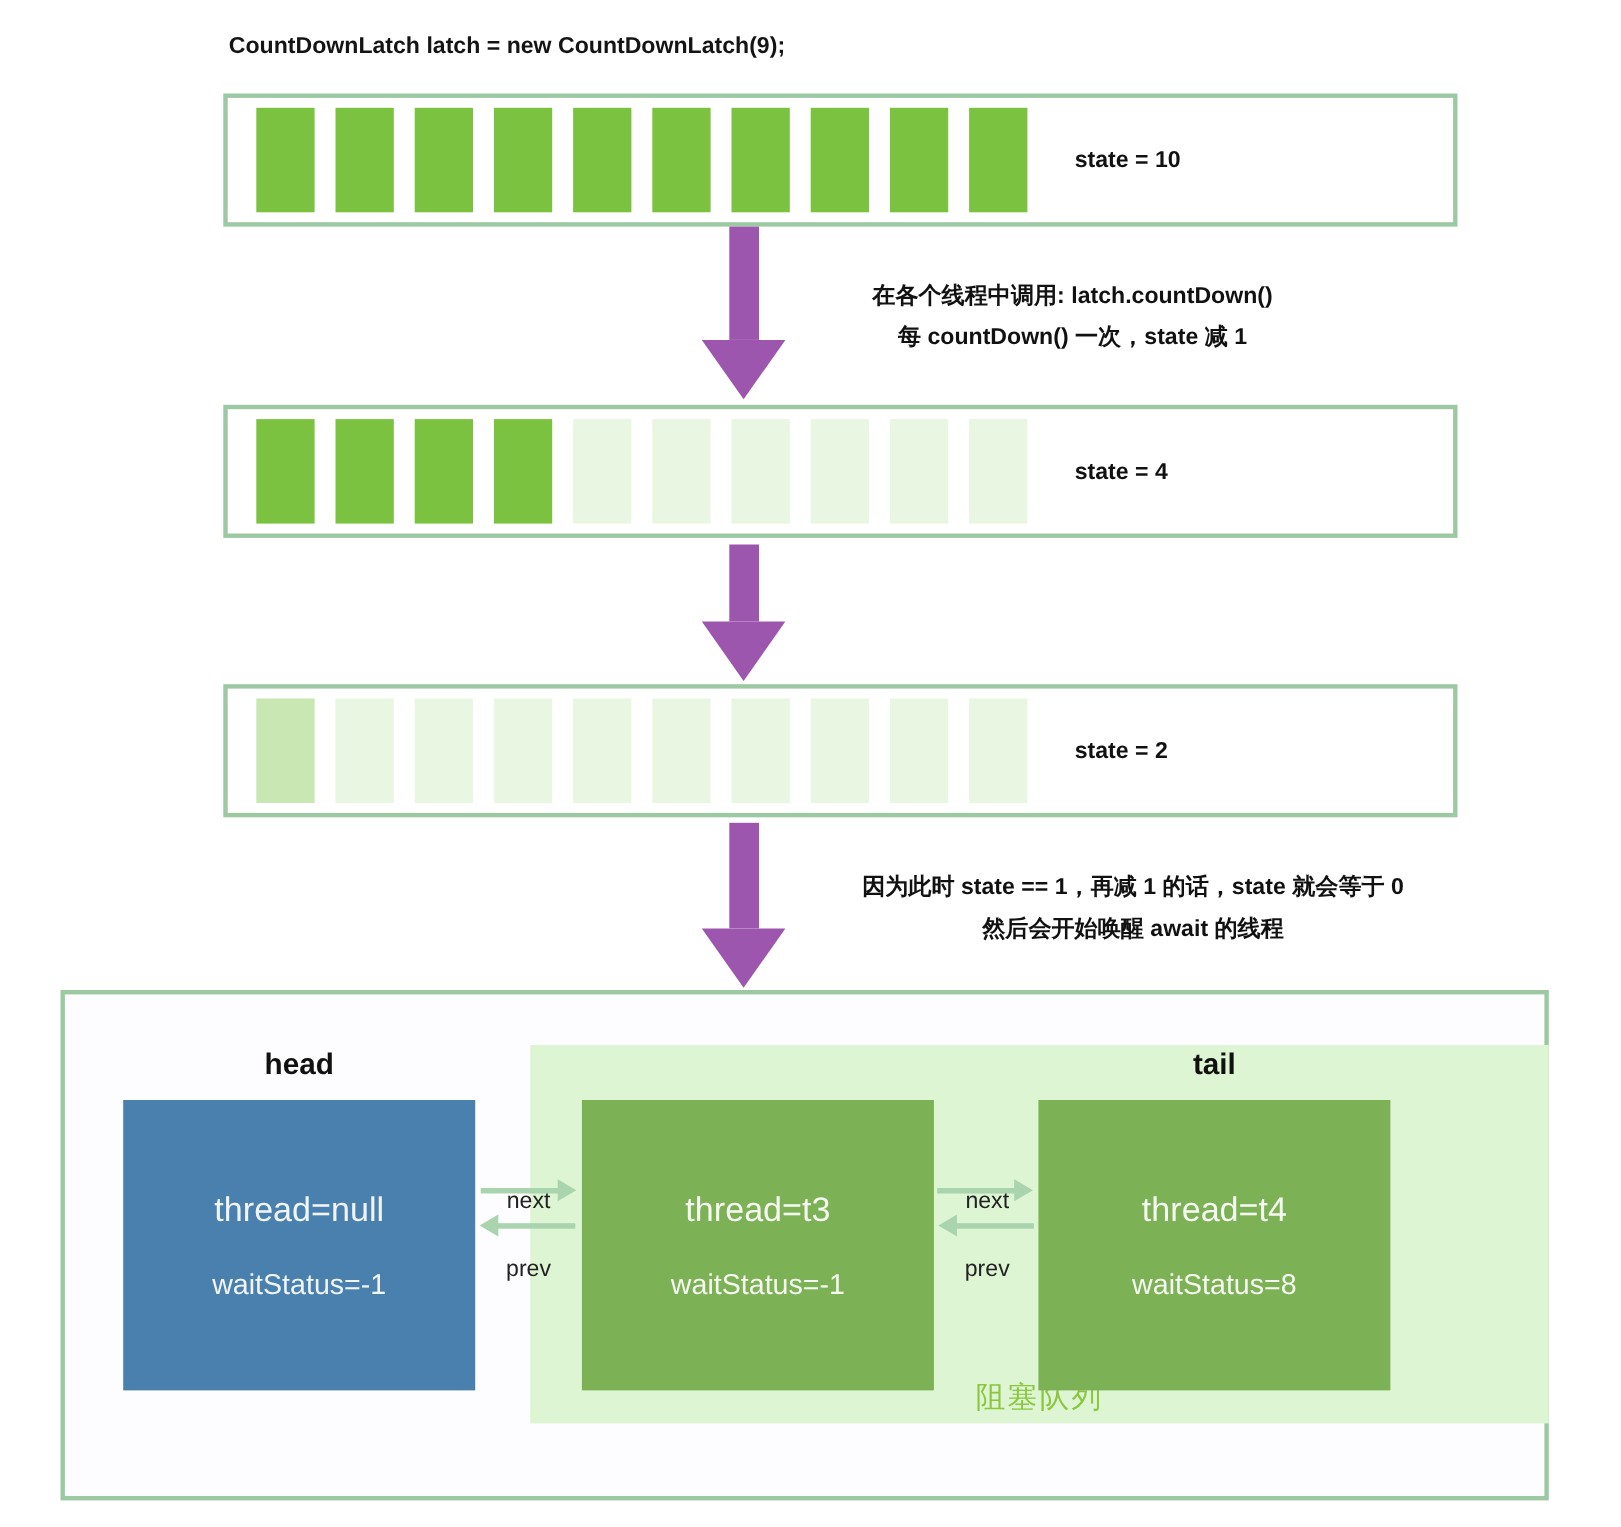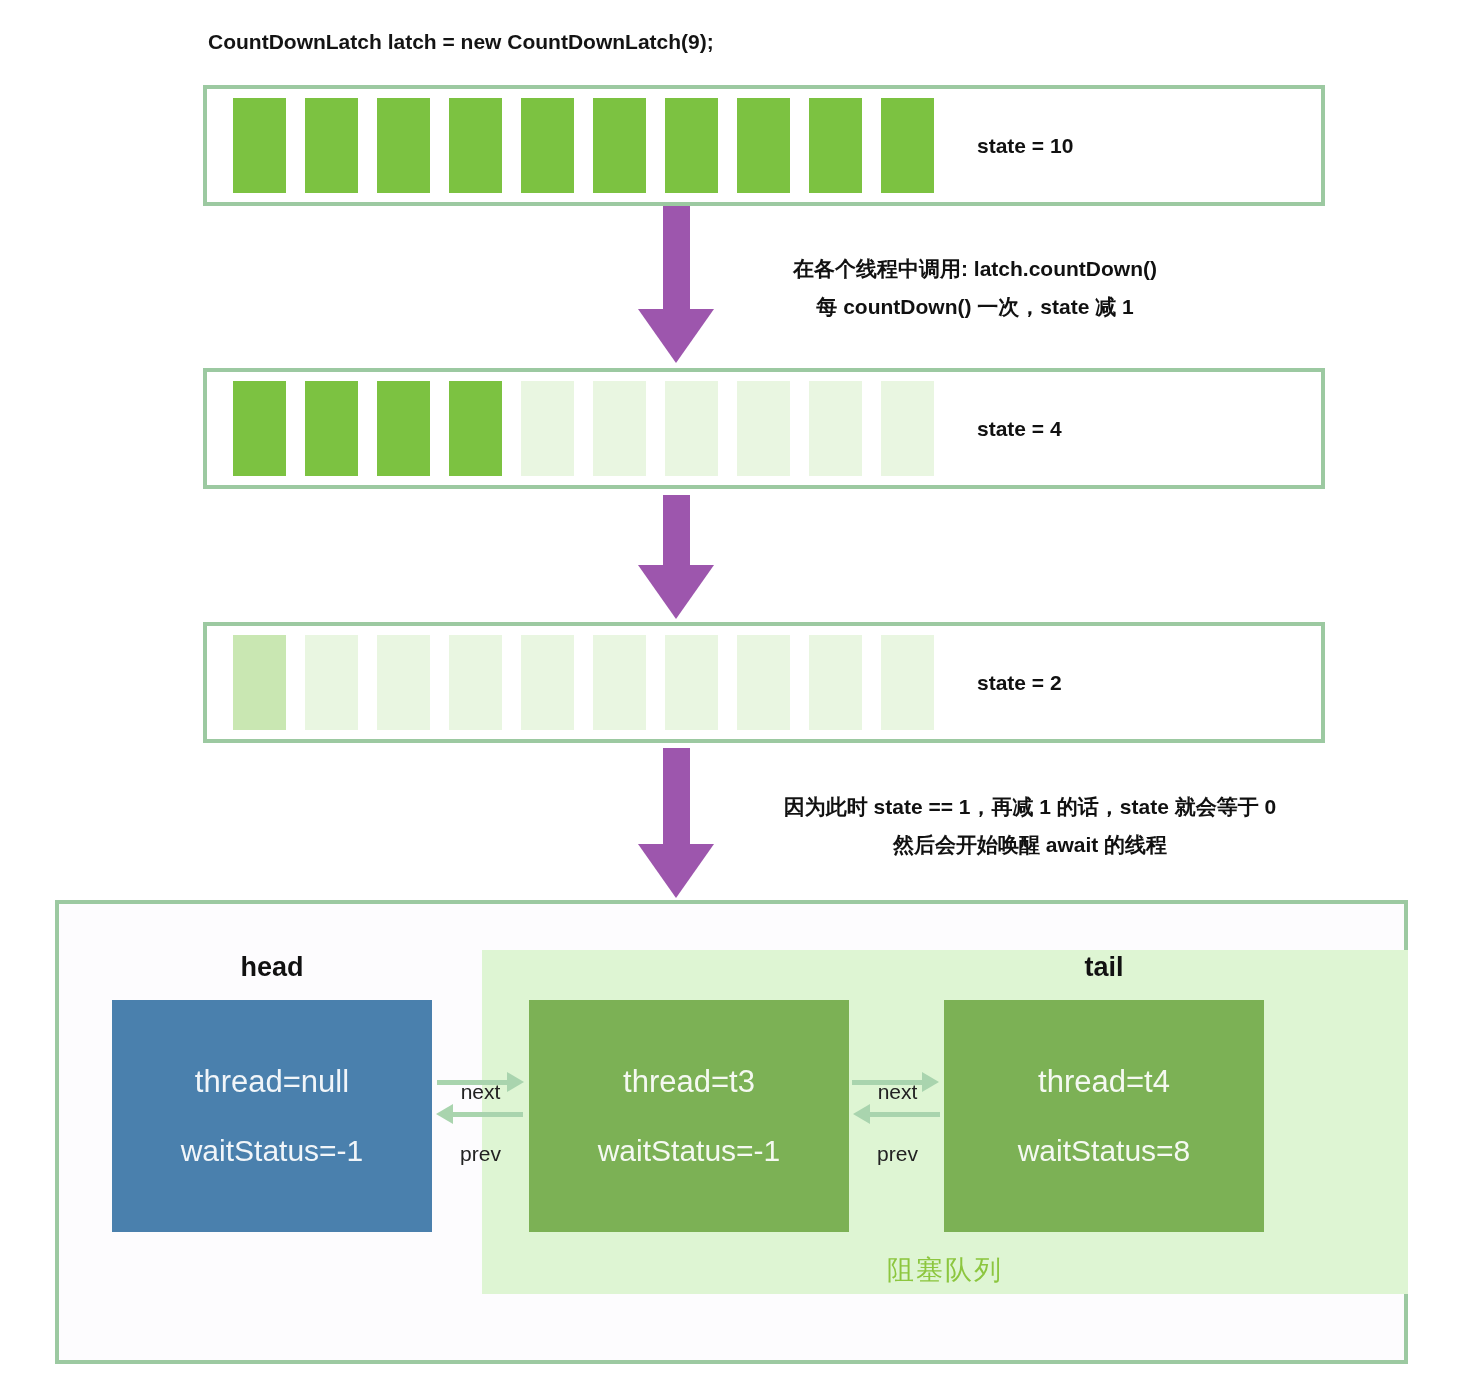--- a/index.html
+++ b/index.html
@@ -80,29 +80,29 @@
     letter-spacing:2px;
   }
   .node-label {
     position:absolute; top:48px; width:320px; text-align:center;
     font-size:27px; font-weight:bold; color:#111;
   }
   .node-label.head-pos { left:53px; }
   .node-label.tail-pos { left:885px; }
 
   .node {
-    position:absolute; top:96px; width:320px; height:232px;
+    position:absolute; top:96px; width:320px; height:264px;
     display:flex; flex-direction:column; align-items:center; justify-content:center;
     gap:34px; color:rgba(255,255,255,0.92);
   }
   .node--blue   { background:var(--blue-node); left:53px; }
   .node--green1 { background:var(--green-node); left:470px; }
   .node--green2 { background:var(--green-node); left:885px; }
   .node .thread  { font-size:31px; }
-  .node .wstatus { font-size:30px; }
+  .node .wstatus { font-size:26px; }
 
   
   .h-arrow { position:absolute; height:5px; background:var(--connector); }
   .h-arrow.to-right::after {
     content:""; position:absolute; right:-15px; top:-8px; width:0; height:0;
     border-left:17px solid var(--connector);
     border-top:10px solid transparent; border-bottom:10px solid transparent;
   }
   .h-arrow.to-left::before {
     content:""; position:absolute; left:-15px; top:-8px; width:0; height:0;

